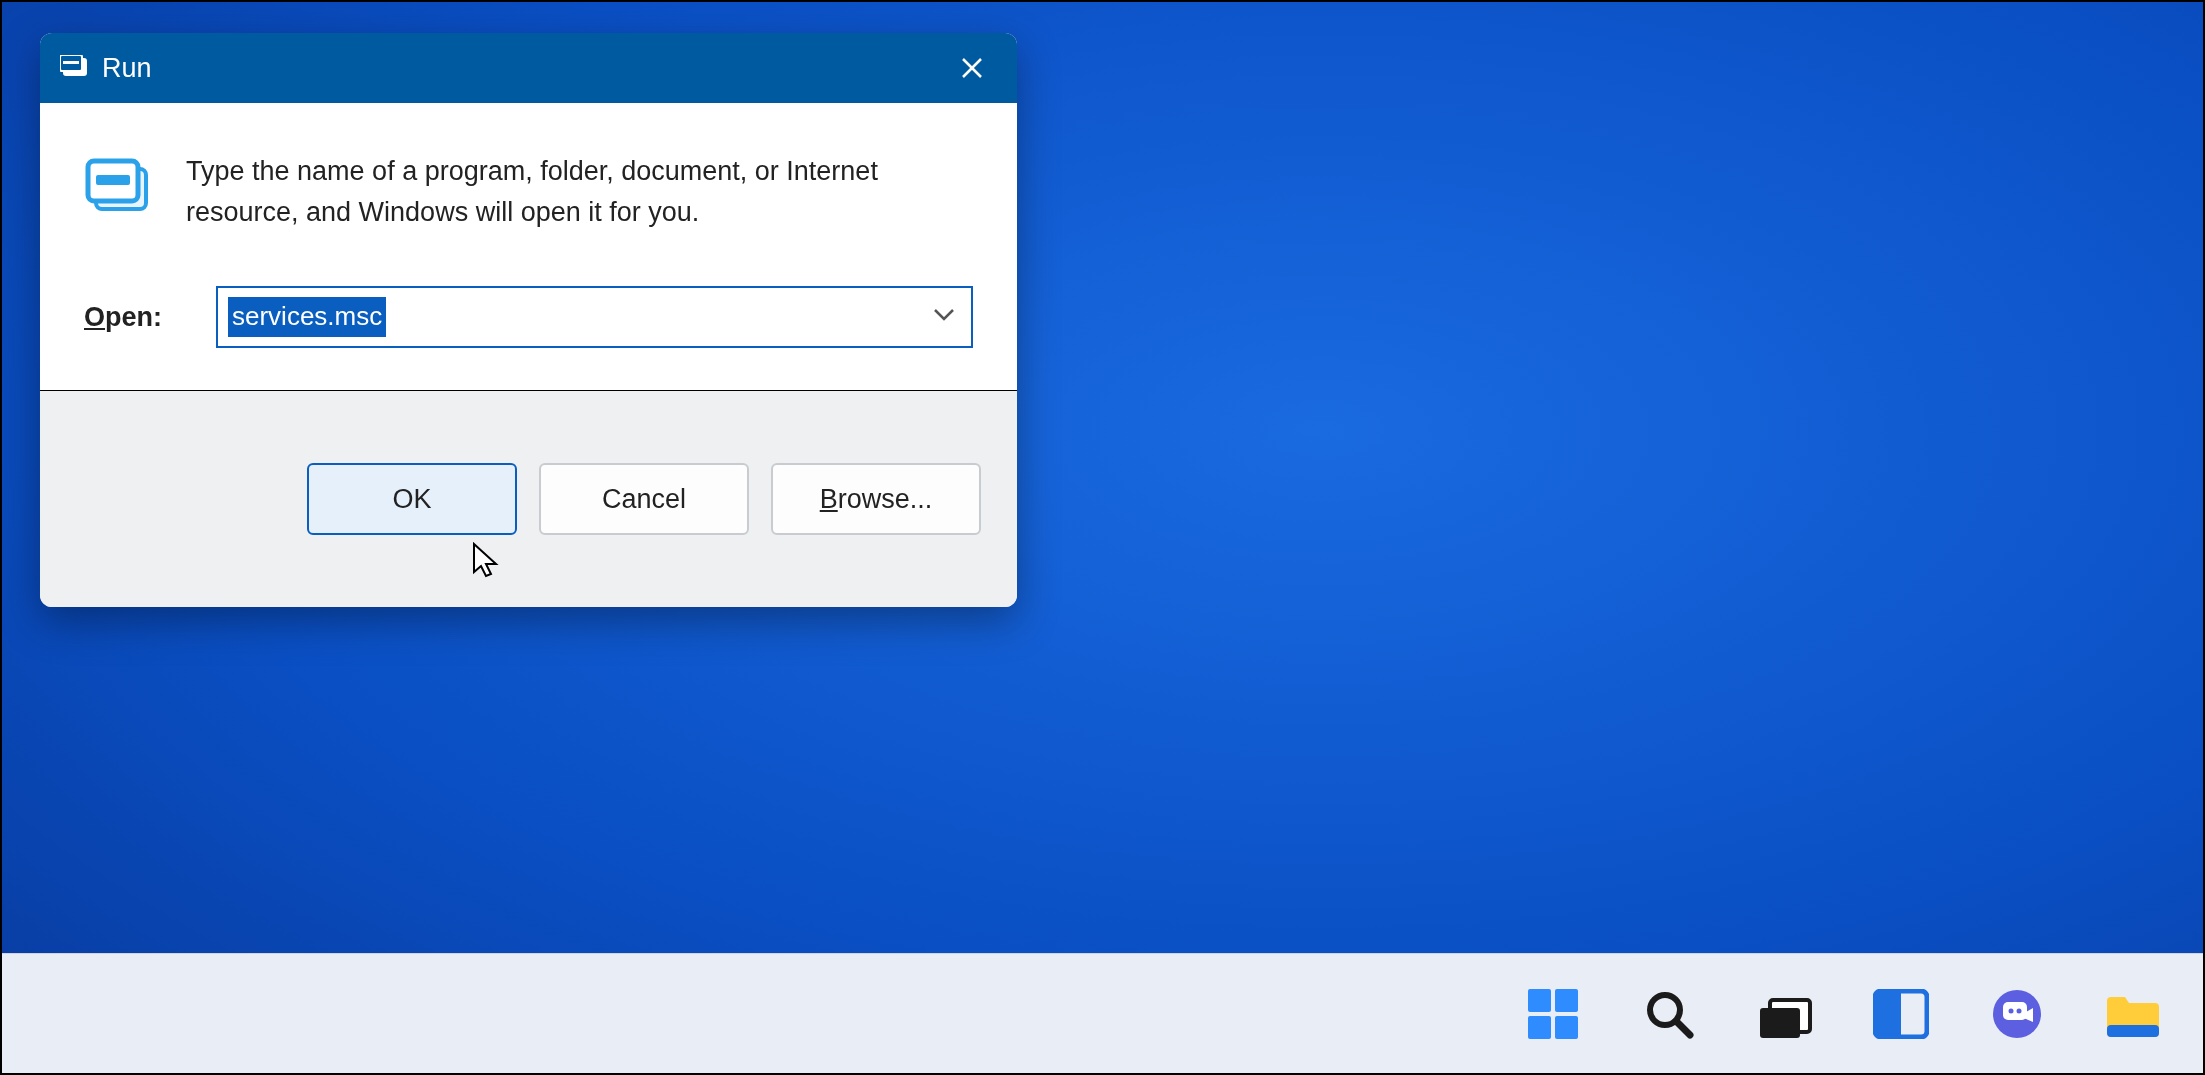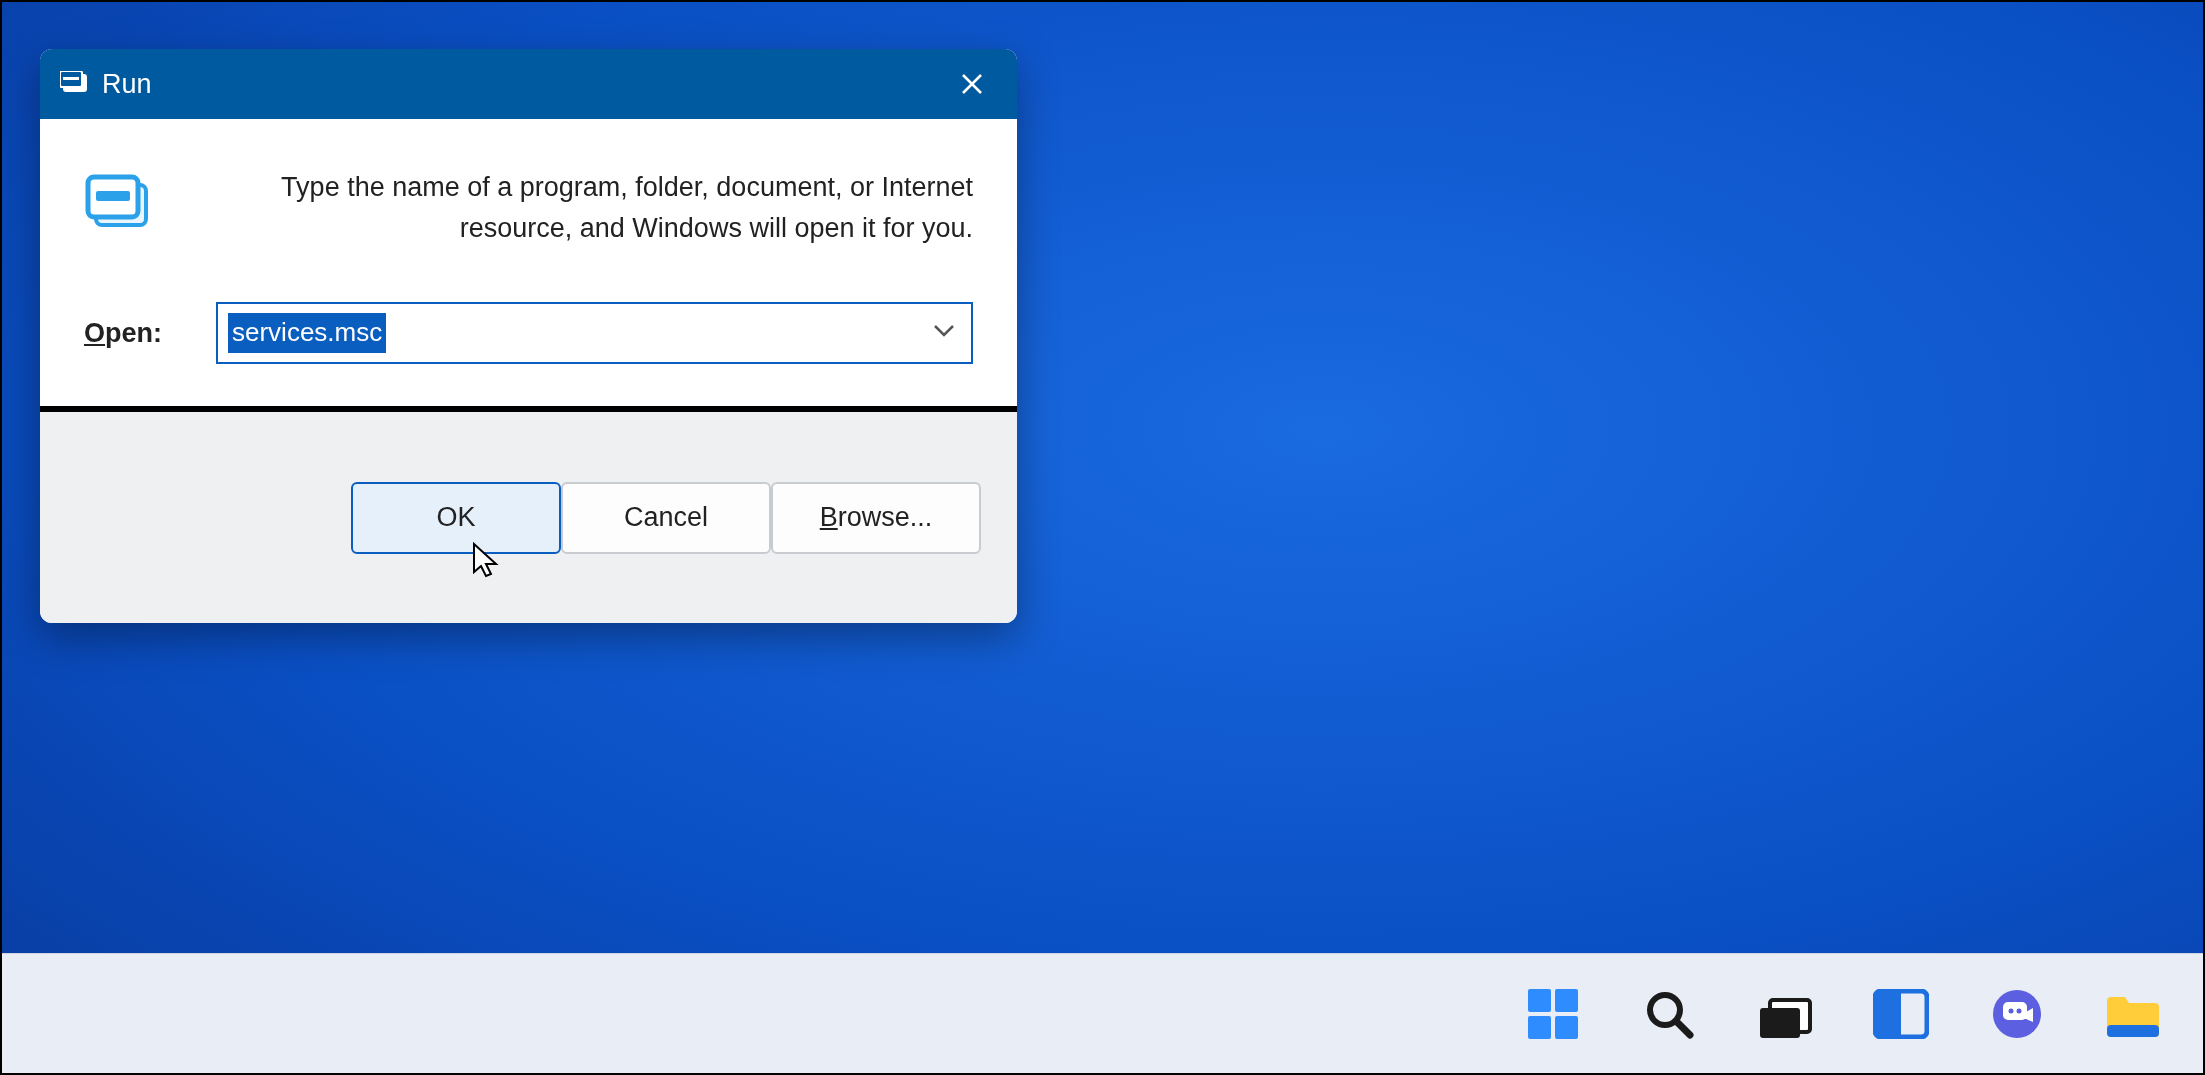--- a/index.html
+++ b/index.html
@@ -19,21 +19,20 @@
     left: 38px;
     top: 31px;
     width: 977px;
     height: 574px;
     background: #fff;
     border-radius: 12px;
     box-shadow: 0 14px 40px rgba(0,0,0,0.35);
     overflow: hidden;
     display: flex;
     flex-direction: column;
-    margin-top: 16px;
   }
   .titlebar {
     height: 70px;
     background: #005aa0;
     display: flex;
     align-items: center;
     color: #fff;
     padding: 0 20px;
     font-size: 27px;
     font-weight: 400;
@@ -51,21 +50,20 @@
 
   .body-area {
     flex: 0 0 auto;
     padding: 48px 44px 42px 44px;
     background: #fff;
   }
   .body-row1 {
     display: flex;
     align-items: flex-start;
     gap: 34px;
-    text-align: right;
   }
   .run-large-icon { flex: 0 0 auto; margin-top: 6px; }
   .instruction {
     font-size: 27px;
     line-height: 1.5;
     color: #222;
   }
 
   .open-row {
     display: flex;
@@ -100,24 +98,25 @@
   }
   .combo .chevron {
     position: absolute;
     right: 16px; top: 50%;
     transform: translateY(-50%);
   }
 
   .button-area {
     flex: 1 1 auto;
     background: #eef0f2;
-    border-top: 6px solid #000000;
+    border-top: 1px solid #000000;
     display: flex;
     align-items: center;
     justify-content: flex-end;
+    gap: 22px;
     padding: 0 36px;
   }
   .btn {
     width: 210px;
     height: 72px;
     border: 2px solid #c8ccd0;
     background: #fdfdfd;
     border-radius: 6px;
     font-size: 27px;
     color: #222;

